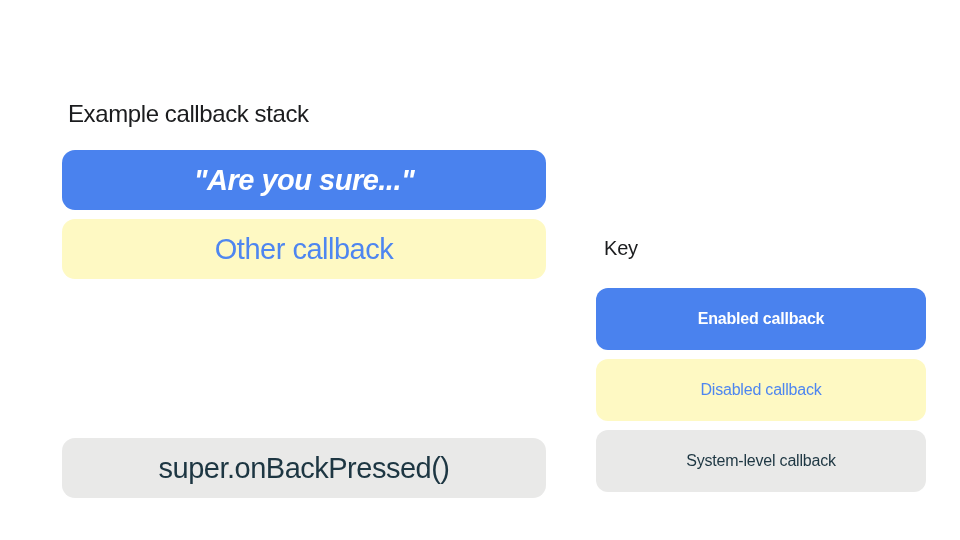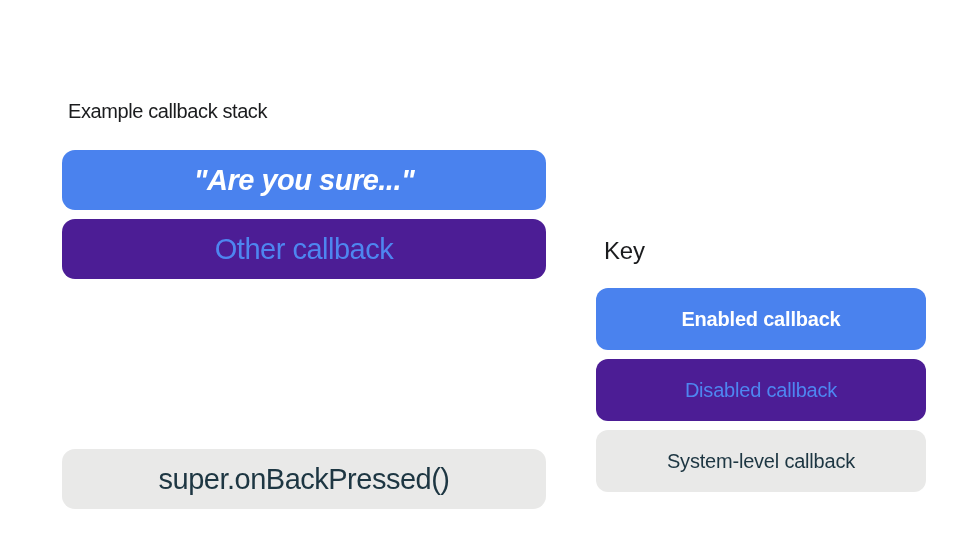--- a/index.html
+++ b/index.html
@@ -9,21 +9,21 @@
     width: 960px;
     height: 540px;
     background: #ffffff;
     font-family: "Liberation Sans", "DejaVu Sans", sans-serif;
     overflow: hidden;
   }
   .page-title {
     position: absolute;
     left: 68px;
     top: 100px;
-    font-size: 20px;
+    font-size: 24px;
     font-weight: 500;
     letter-spacing: -0.4px;
     color: #1b1c1e;
     white-space: nowrap;
   }
   .box {
     position: absolute;
     display: flex;
     align-items: center;
     justify-content: center;
@@ -35,43 +35,43 @@
     height: 60px;
     border-radius: 13px;
     font-size: 29px;
     letter-spacing: -0.5px;
   }
   .key-box {
     left: 596px;
     width: 330px;
     height: 62px;
     border-radius: 12px;
-    font-size: 20px;
+    font-size: 16px;
     letter-spacing: -0.2px;
   }
   .enabled  { background: #4a82ee; color: #ffffff; font-weight: 700; }
-  .disabled { background: #4c1d95; color: #4e86f0; font-weight: 400; }
+  .disabled { background: #fef9c3; color: #4e86f0; font-weight: 400; }
   .system   { background: #e9e9e8; color: #1d3642; font-weight: 400; }
   .quoted-italic { font-style: italic; }
   .key-heading {
     position: absolute;
     left: 604px;
     top: 237px;
-    font-size: 24px;
+    font-size: 20px;
     font-weight: 500;
     letter-spacing: -0.2px;
     color: #1b1c1e;
     white-space: nowrap;
   }
   
   .stack-pos-0 { top: 150px; }
   .stack-pos-1 { top: 219px; }
   .stack-pos-2 { top: 288px; }
   .stack-pos-3 { top: 357px; }
-  .stack-pos-4 { top: 449px; }
+  .stack-pos-4 { top: 438px; }
   
   .key-pos-0 { top: 288px; }
   .key-pos-1 { top: 359px; }
   .key-pos-2 { top: 430px; }
 </style>
 </head>
 <body>
 
 <div class="canvas">
 

